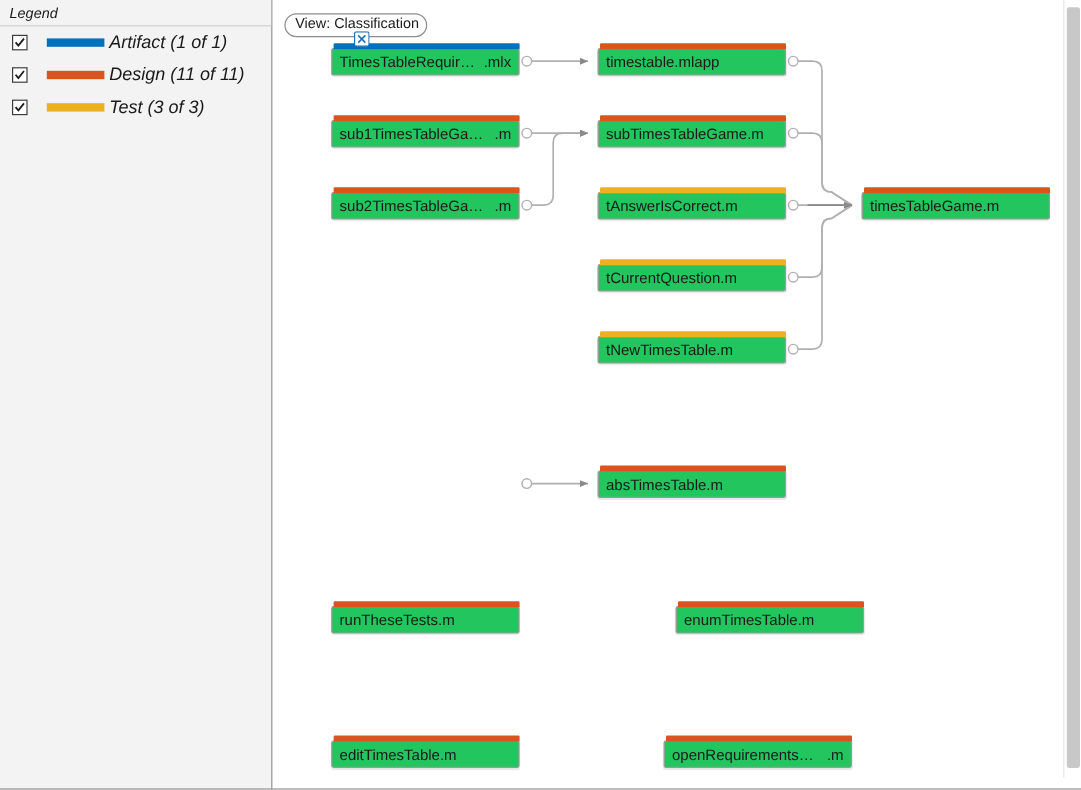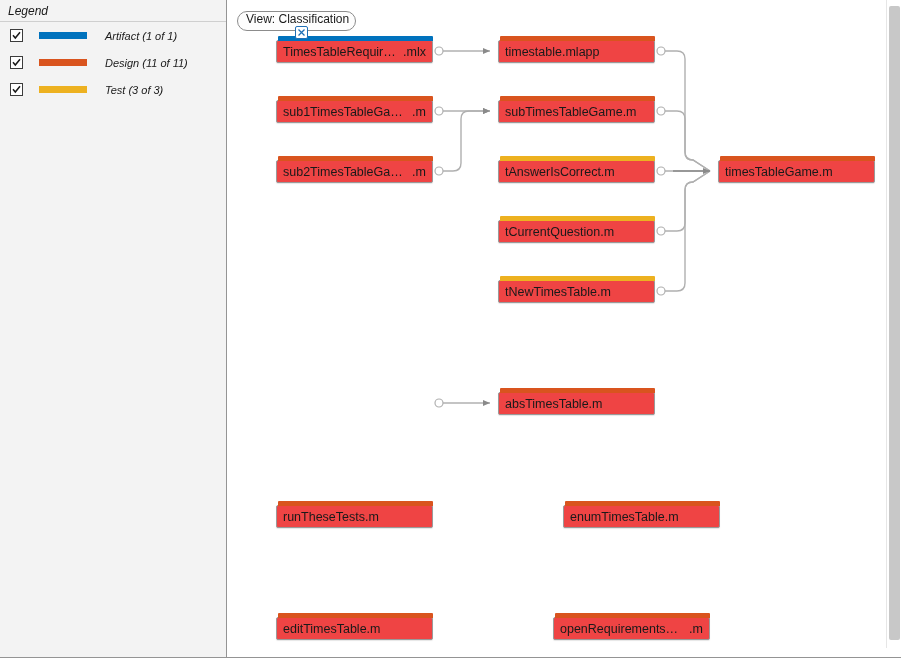--- a/index.html
+++ b/index.html
@@ -42,22 +42,22 @@
     position:relative;
     flex:0 0 auto;
   }
   .legend-checkbox svg{position:absolute;left:1px;top:1px;}
   .legend-swatch{
     width:48px;height:7px;
     margin-left:16px;
     flex:0 0 auto;
   }
   .legend-label{
-    margin-left:18px;
-    font-size:11px;
+    margin-left:4px;
+    font-size:15px;
     color:#1a1a1a;
     white-space:nowrap;
   }
 
   
   #canvas{
     position:absolute;left:228px;top:0;
     width:673px;height:658px;
     background:#ffffff;
     overflow:hidden;
@@ -80,21 +80,21 @@
   #view-chip-label{font-size:12px;color:#1a1a1a;}
   #view-chip-close{
     margin-left:7px;width:13px;height:13px;
     flex:0 0 auto;display:block;
   }
 
   
   .node{
     position:absolute;
     box-sizing:border-box;
-    background:#ef4444;
+    background:#22c55e;
     border:1px solid #9a9a9a;
     border-radius:2px;
     box-shadow:0 1px 1px rgba(0,0,0,0.10);
   }
   .node-bar{
     position:absolute;left:1px;top:-5px;
     height:5px;
     border-radius:1px 1px 0 0;
   }
   .node-label{

